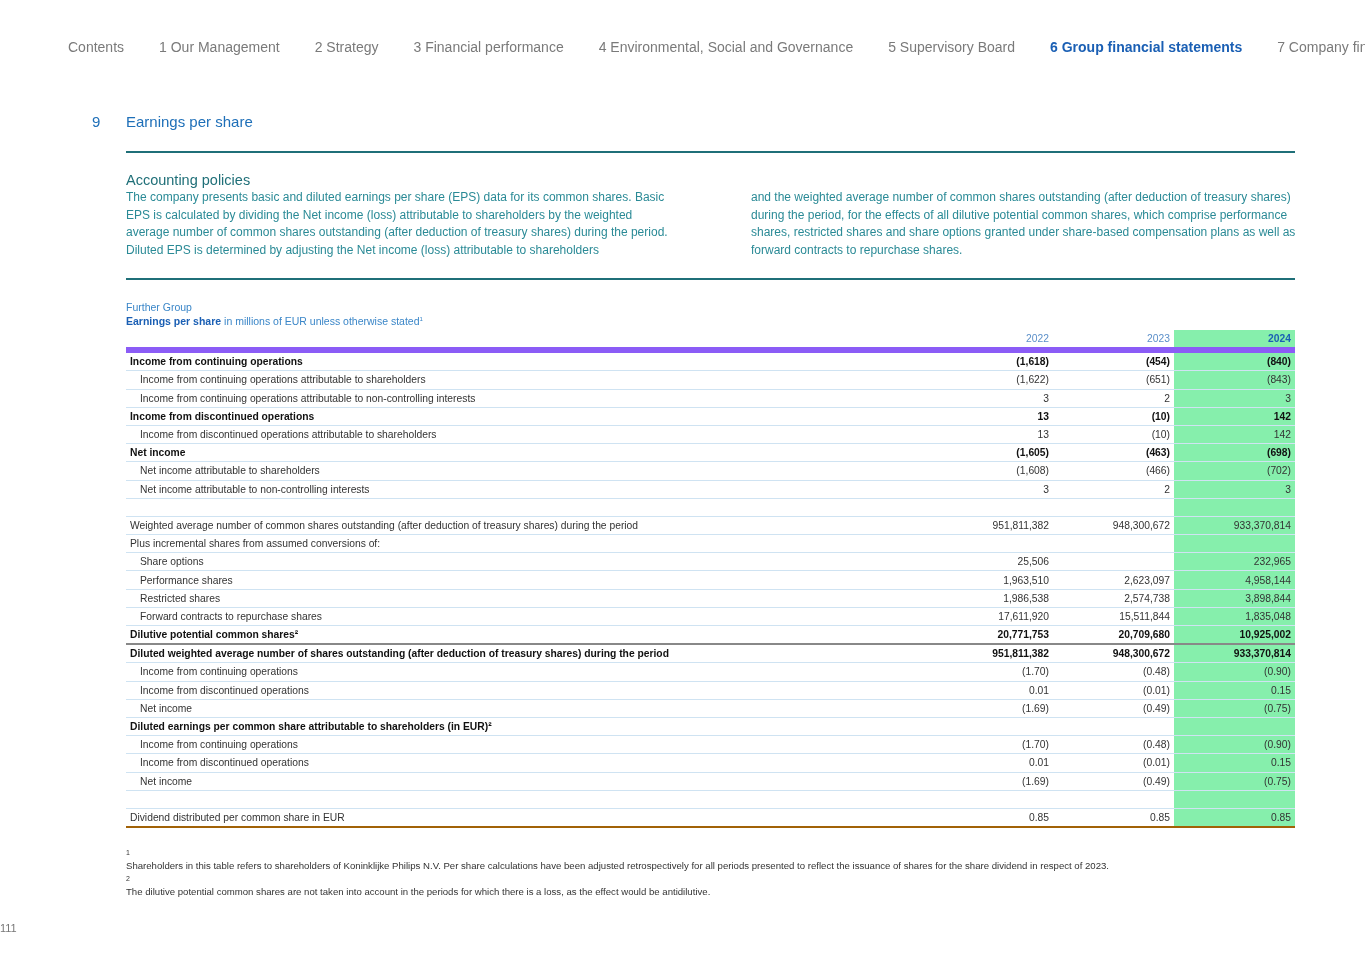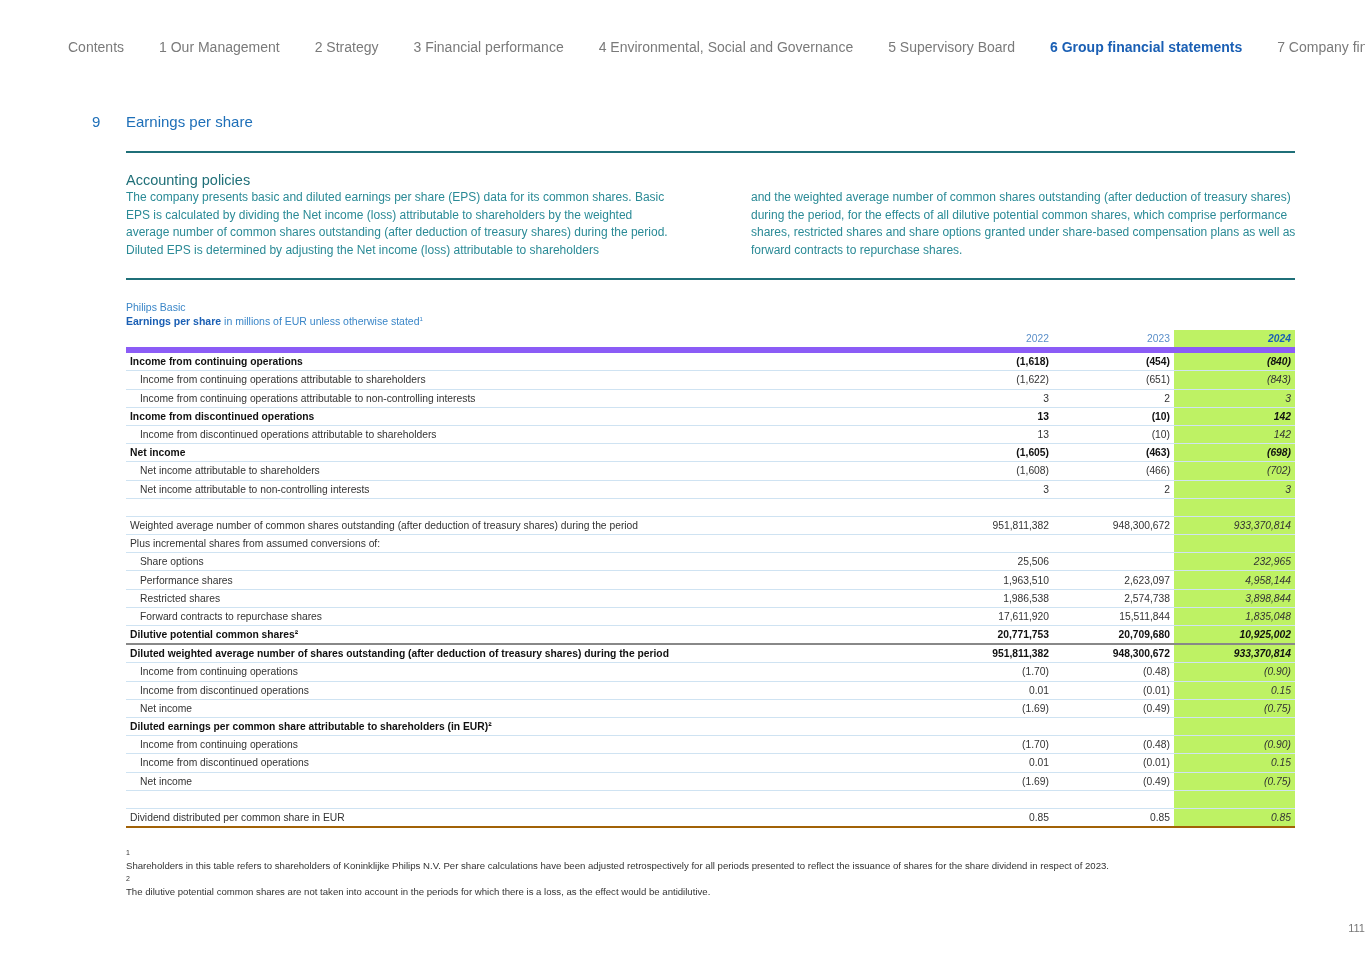--- a/index.html
+++ b/index.html
@@ -28,33 +28,33 @@
 
   
   .eps-table { position: absolute; left: 126px; top: 330px; width: 1169px; border-collapse: collapse; font-size: 10.3px; }
   .eps-table td, .eps-table th { height: 17.2px; padding: 0 4px; border-bottom: 1px solid #cfe3f2; white-space: nowrap; color: #333; font-weight: normal; }
   .eps-table th { color: #5b8fc9; text-align: right; }
   .eps-table th.cur { color: #1a5fb4; font-weight: bold; }
   .eps-table thead tr { border-bottom: 2px solid #a9c4e2; }
   .eps-table thead th { border-bottom: 6px solid #8b5cf6; }
   .eps-table td.label { text-align: left; }
   .eps-table td.num { text-align: right; width: 113px; }
-  .eps-table td.cur, .eps-table th.cur { background: #bef264; font-style: italic; }
+  .eps-table td.cur, .eps-table th.cur { background: #86efac; }
   .eps-table tr.bold td { font-weight: bold; color: #111; }
   .eps-table tr.indent td.label { padding-left: 14px; }
   .eps-table tr.blank td { height: 17.2px; }
   .eps-table tr.top-dark td { border-top: 1px solid #333; }
   .eps-table tr.top-gray td { border-top: 2px solid #888; }
   .eps-table tr.last td { border-bottom: 2px solid #a16207; }
 
   .footnotes { position: absolute; left: 126px; top: 846px; font-size: 9.6px; color: #333; line-height: 13px; }
   .fn { display: flex; flex-direction: column; }
   .fn .fn-num { width: 23px; font-size: 7px; vertical-align: super; }
 
-  .page-num { position: absolute; left: 0; width: 1365px; text-align: right; top: 922px; font-size: 11px; color: #777; }
+  .page-num { position: absolute; left: 0; width: 1365px; text-align: left; top: 922px; font-size: 11px; color: #777; }
 </style>
 </head>
 <body>
 
 <nav class="topnav" id="topnav">
     <span class="nav-item">Contents</span>
     <span class="nav-item">1 Our Management</span>
     <span class="nav-item">2 Strategy</span>
     <span class="nav-item">3 Financial performance</span>
     <span class="nav-item">4 Environmental, Social and Governance</span>
@@ -67,21 +67,21 @@
 
 <div class="sec-num">9</div>
 <div class="sec-title">Earnings per share</div>
 <div class="rule-teal" style="top:151px"></div>
 
 <div class="ap-heading">Accounting policies</div>
 <div class="ap-col left">The company presents basic and diluted earnings per share (EPS) data for its common shares. Basic EPS is calculated by dividing the Net income (loss) attributable to shareholders by the weighted average number of common shares outstanding (after deduction of treasury shares) during the period. Diluted EPS is determined by adjusting the Net income (loss) attributable to shareholders</div>
 <div class="ap-col right">and the weighted average number of common shares outstanding (after deduction of treasury shares) during the period, for the effects of all dilutive potential common shares, which comprise performance shares, restricted shares and share options granted under share-based compensation plans as well as forward contracts to repurchase shares.</div>
 <div class="rule-teal" style="top:278px"></div>
 
-<div class="tbl-group">Philips Basic</div>
+<div class="tbl-group">Further Group</div>
 <div class="tbl-caption"><b>Earnings per share</b><span> in millions of EUR unless otherwise stated</span><sup>1</sup></div>
 
 <table class="eps-table">
   <thead>
     <tr>
       <th style="text-align:left"></th>
       <th class="num">2022</th>
       <th class="num">2023</th>
       <th class="num cur">2024</th>
     </tr>

